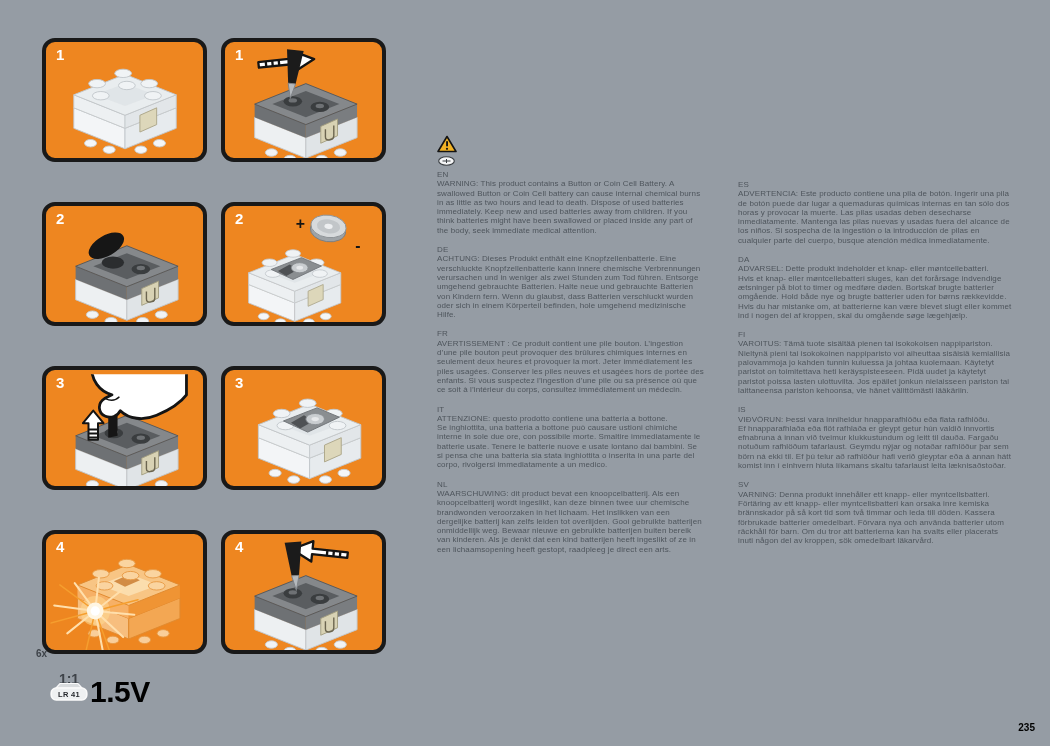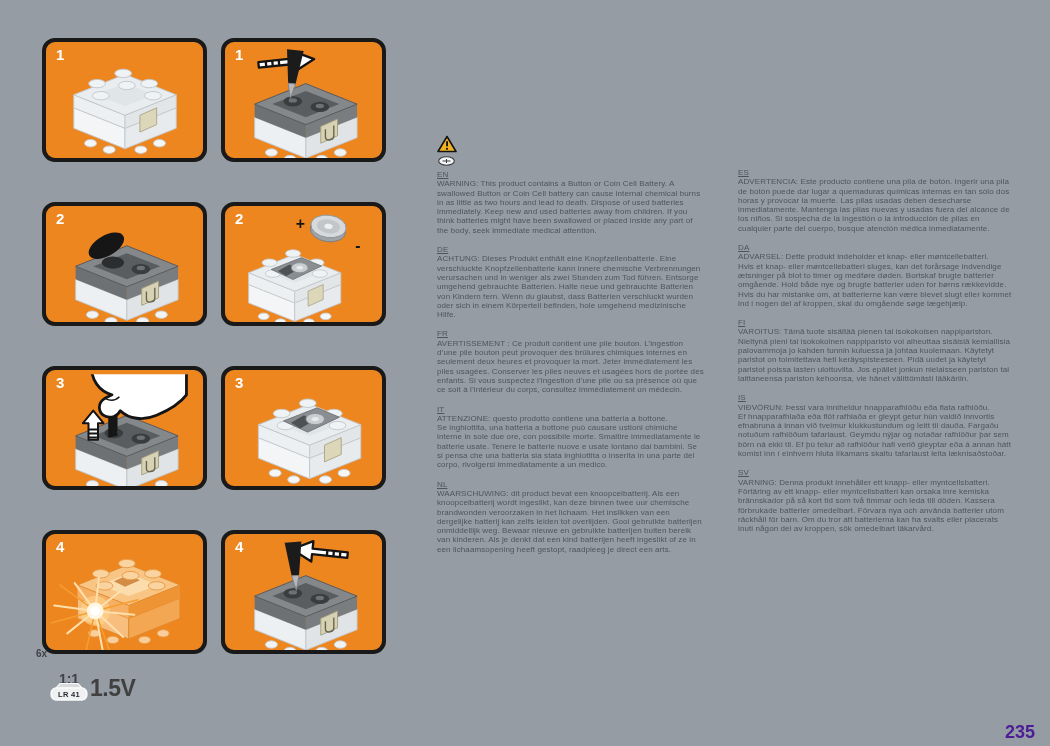--- a/index.html
+++ b/index.html
@@ -31,36 +31,36 @@
   .warn-icons{position:absolute;left:437px;top:135px;width:24px;}
   .warn-icons svg{display:block;}
   .warn-icons svg + svg{margin-top:3px;margin-left:1px;}
   
   .tcol{
     position:absolute;top:170px;
     color:#4E555C;font-size:8px;line-height:9.3px;
     letter-spacing:0.1px;
   }
   .tcol1{left:437px;width:268px;}
-  .tcol2{left:738px;width:274px;top:168px;}
+  .tcol2{left:738px;width:274px;top:180px;}
   .lang-section{margin:0 0 10px 0;}
-  .lang-code{display:block;text-decoration:underline;}
+  .lang-code{display:block;}
   .lang-text{white-space:pre-line;}
   
   .scale-label{position:absolute;left:50px;top:671px;width:38px;text-align:center;
     font-size:14px;font-weight:700;color:#3E4349;}
   .qty-label{position:absolute;left:36px;top:648px;
     font-size:10px;font-weight:700;color:#3E4349;}
   .battery-badge{position:absolute;left:50px;top:680px;}
   .badge-text{font-size:7.5px;font-weight:700;fill:#26292D;text-anchor:middle;
     font-family:"Liberation Sans",sans-serif;letter-spacing:0.3px;}
   .voltage-label{position:absolute;left:90px;top:675px;
-    font-size:23px;font-weight:700;color:#404040;letter-spacing:-0.5px;}
+    font-size:30px;font-weight:700;color:#000000;letter-spacing:-0.5px;}
   .page-number{position:absolute;right:15px;top:722px;
-    font-size:18px;font-weight:700;color:#4c1d95;}
+    font-size:10px;font-weight:700;color:#000000;}
 </style>
 </head>
 <body>
 
 <svg width="0" height="0" style="position:absolute" aria-hidden="true">
 <defs>
   <g id="g-brick-gray">
     <polygon points="25,64 25,86 80,108 80,86" fill="#EDF0F2" stroke="#C2C7CB" stroke-width="1"></polygon>
     <polygon points="80,86 80,108 135,86 135,64" fill="#E0E4E7" stroke="#C2C7CB" stroke-width="1"></polygon>
     <ellipse cx="43" cy="102" rx="6.5" ry="4" fill="#F1F3F5" stroke="#C6CBCF"></ellipse>

